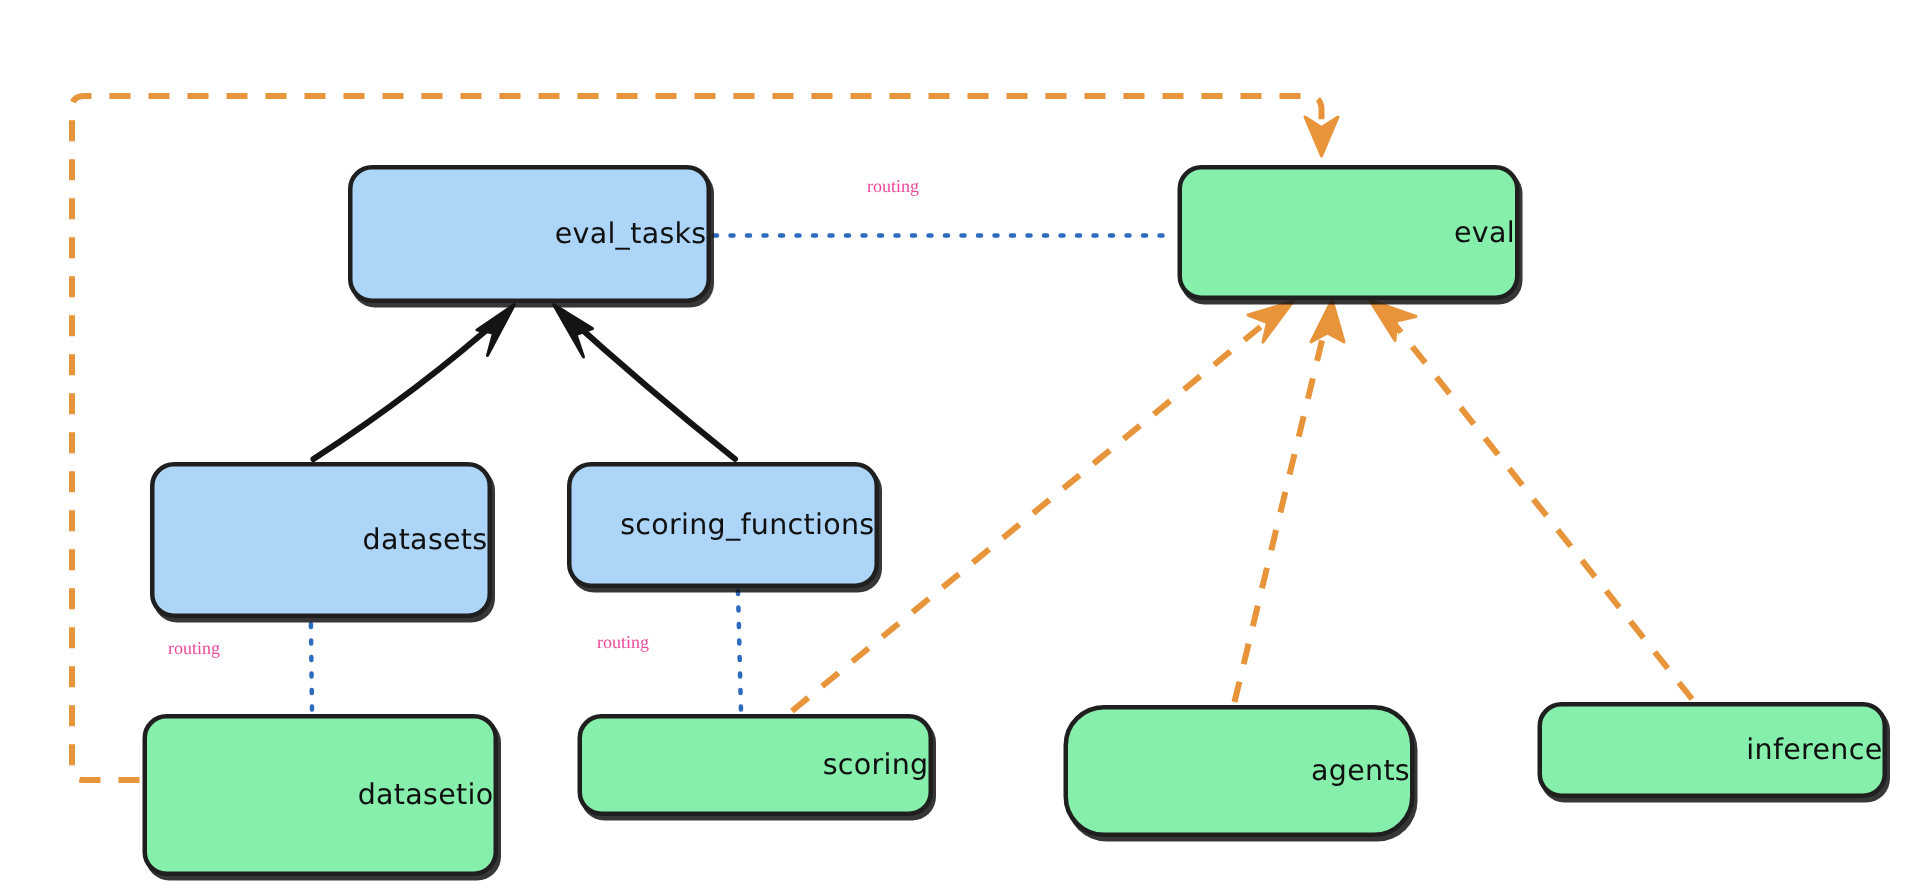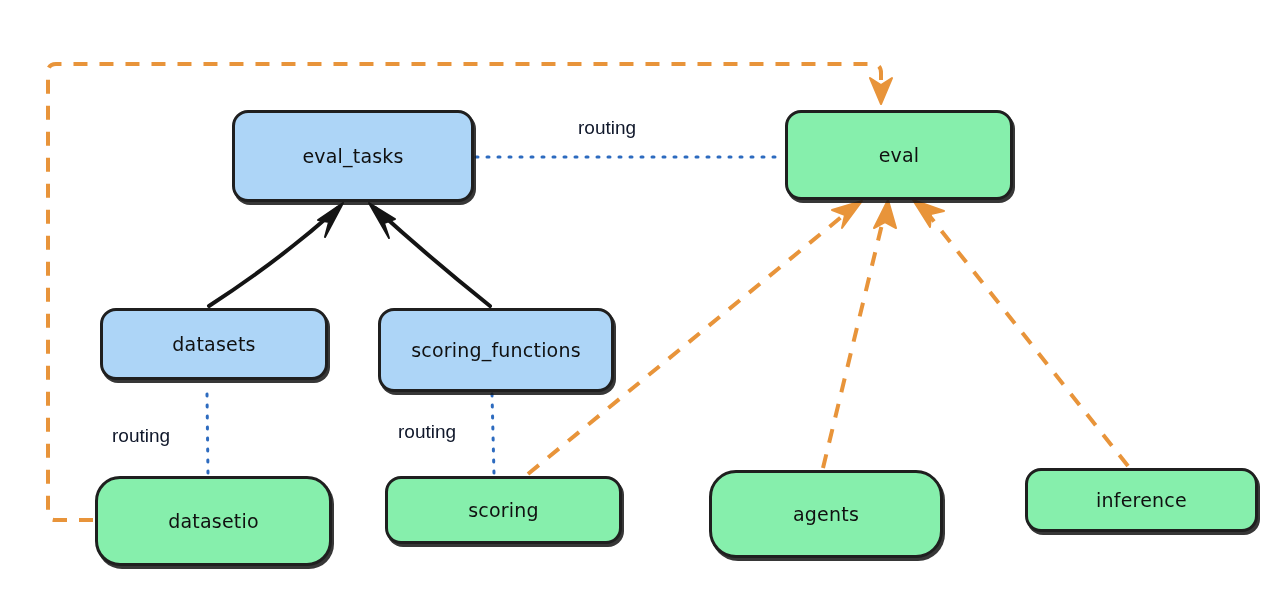--- a/index.html
+++ b/index.html
@@ -26,36 +26,36 @@
     width: 1280px;
     height: 596px;
   }
   .node {
     position: absolute;
     box-sizing: border-box;
     border: 3px solid #1f1f1f;
     border-radius: 16px;
     display: flex;
     align-items: center;
-    justify-content: center;
+    justify-content: flex-end;
     text-align: center;
     color: #101010;
     font-family: "DejaVu Sans", sans-serif;
     font-size: 19px;
     letter-spacing: 0.2px;
     box-shadow: 2px 3px 0 rgba(20,20,20,0.85);
   }
   .node.blue { background: #ADD5F7; }
   .node.green { background: #86efac; }
   .node-label { pointer-events: none; }
   .edge-label {
     position: absolute;
-    color: #0f172a;
-    font-size: 19px;
-    font-family: Liberation Sans, sans-serif;
+    color: #ec4899;
+    font-size: 12px;
+    font-family: Liberation Serif, serif;
     white-space: nowrap;
   }
 </style>
 </head>
 <body>
 
 <div id="canvas">
 
   <svg id="edges" viewBox="0 0 1280 596" xmlns="http://www.w3.org/2000/svg">
 
@@ -97,29 +97,29 @@
   </svg>
 
   <div class="node blue" style="left:232px; top:110px; width:242px; height:92px;">
     <span class="node-label">eval_tasks</span>
   </div>
 
   <div class="node green" style="left:785px; top:110px; width:228px; height:90px;">
     <span class="node-label">eval</span>
   </div>
 
-  <div class="node blue" style="left:100px; top:308px; width:228px; height:72px;">
+  <div class="node blue" style="left:100px; top:308px; width:228px; height:104px;">
     <span class="node-label">datasets</span>
   </div>
 
-  <div class="node blue" style="left:378px; top:308px; width:236px; height:84px;">
+  <div class="node blue" style="left:378px; top:308px; width:208px; height:84px;">
     <span class="node-label">scoring_functions</span>
   </div>
 
-  <div class="node green" style="left:95px; top:476px; width:237px; height:90px;border-radius:25px;">
+  <div class="node green" style="left:95px; top:476px; width:237px; height:108px;">
     <span class="node-label">datasetio</span>
   </div>
 
   <div class="node green" style="left:385px; top:476px; width:237px; height:68px;">
     <span class="node-label">scoring</span>
   </div>
 
   <div class="node green" style="left:709px; top:470px; width:234px; height:88px;border-radius:27px;">
     <span class="node-label">agents</span>
   </div>

